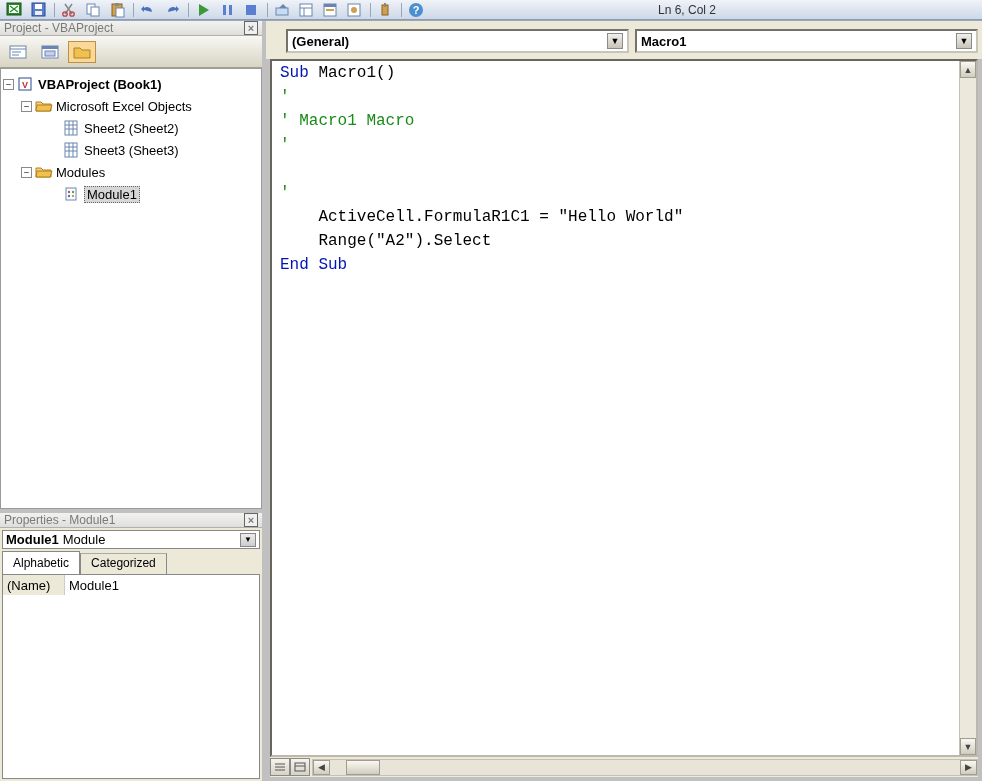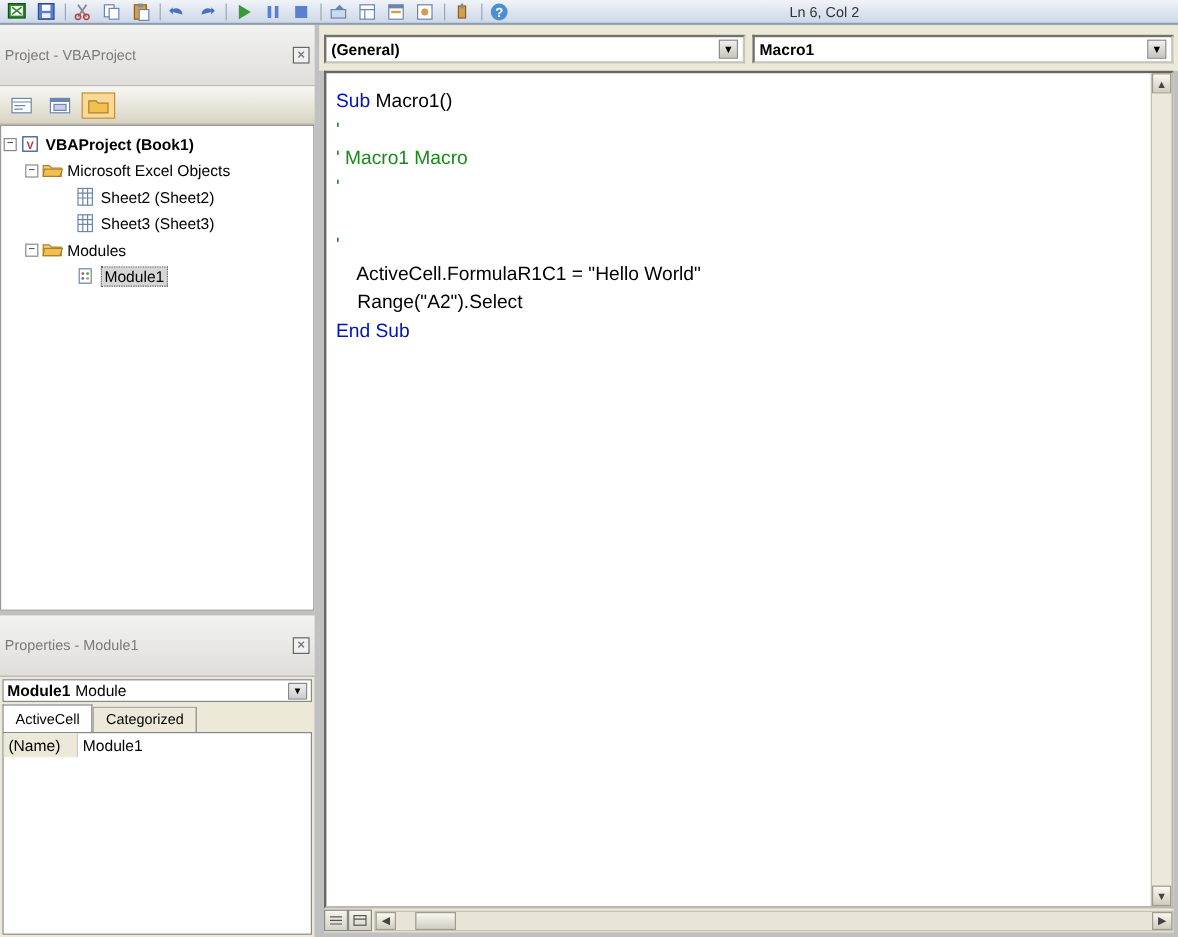--- a/index.html
+++ b/index.html
@@ -34,21 +34,21 @@
 .left-pane {
   width: 266px;
   display: flex;
   flex-direction: column;
   background: #ece9d8;
   border-right: 4px solid #c0c0c0;
 }
 .panel-title {
   background: linear-gradient(to bottom, #f2f2f0, #dfdedb);
   border-bottom: 1px solid #b0b0b0;
-  padding: 18px 4px;
+  padding: 0 4px;
   display: flex;
   justify-content: space-between;
   align-items: flex-start;
   font-size: 12px;
   color: #7a7a7a;
 }
 .panel-close {
   font-family: Arial;
   font-weight: bold;
   width: 14px;
@@ -148,21 +148,21 @@
 
 .code-pane {
   flex: 1;
   display: flex;
   flex-direction: column;
   background: #c0c0c0;
 }
 .code-dropdowns {
   display: flex;
   gap: 6px;
-  padding: 8px 4px 6px 4px;
+  padding: 8px 4px 6px 20px;
   background: #ece9d8;
   align-items: flex-end;
 }
 .dd {
   flex: 1;
   background: white;
   border: 2px inset #c8c4b8;
   height: 24px;
   display: flex;
   align-items: center;
@@ -181,24 +181,24 @@
 .code-wrap {
   flex: 1;
   margin: 0 4px 0 4px;
   display: flex;
   border: 2px inset #bcb8ac;
   background: white;
   position: relative;
 }
 .code-text {
   flex: 1;
-  font-family: Liberation Sans, sans-serif;
+  font-family: Liberation Mono, monospace;
   font-size: 16px;
   line-height: 24px;
-  padding: 12px 8px;
+  padding: 0 8px;
   white-space: pre;
   overflow: hidden;
   color: #000;
 }
 .code-text .kw { color: #0014b8; }
 .code-text .cm { color: #188a18; }
 .vscroll {
   width: 17px;
   background: #e8e4d8;
   border-left: 1px solid #c4c0b4;
@@ -440,21 +440,21 @@
       <div class="panel-title">
         <span>Properties - Module1</span>
         <span class="panel-close">×</span>
       </div>
       <div class="prop-subject">
         <b>Module1</b>
         <span>Module</span>
         <span class="prop-dd">▼</span>
       </div>
       <div class="prop-tabs">
-        <div class="prop-tab active">ActiveCell</div>
+        <div class="prop-tab active">Alphabetic</div>
         <div class="prop-tab">Categorized</div>
       </div>
       <div class="prop-grid">
         <div class="prop-row">
           <div class="prop-cell prop-key">(Name)</div>
           <div class="prop-cell prop-val">Module1</div>
         </div>
       </div>
     </div>
   </div>

